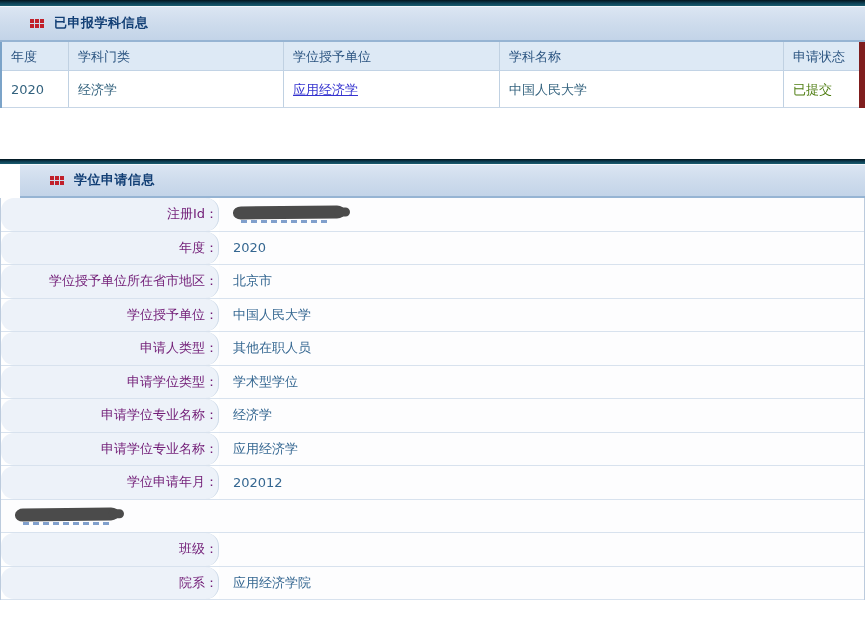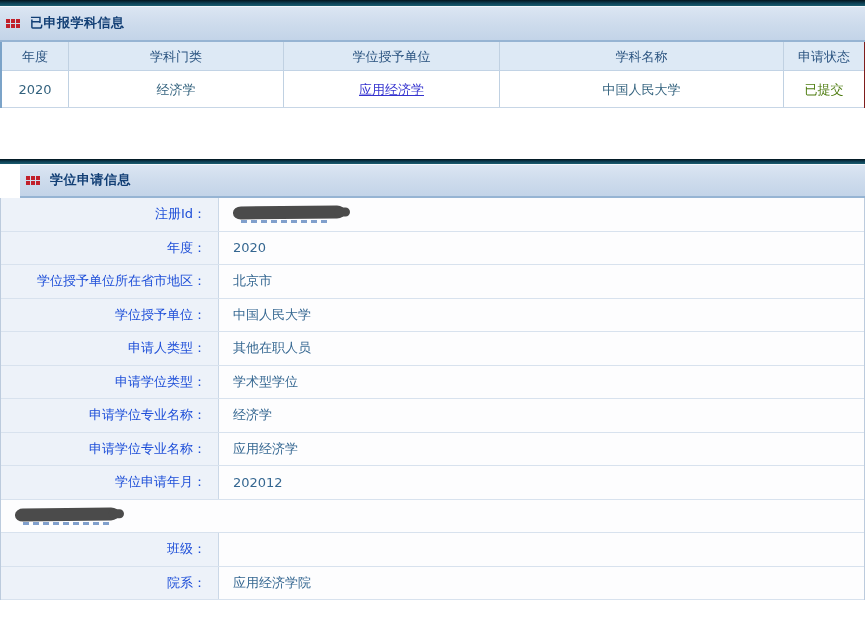--- a/index.html
+++ b/index.html
@@ -17,42 +17,41 @@
     background:linear-gradient(180deg,#03141d 0%,#0d4156 55%,#1a5c6f 100%);
   }
   .topbar.thin { height:5px; }
 
   
   .section-header {
     height:36px;
     background:linear-gradient(180deg,#dce6f3 0%,#cddbec 55%,#c3d4e8 100%);
     border-bottom:2px solid #96b4d3;
     display:flex; align-items:center;
-    padding-left:6px;
+    padding-left:30px;
     box-shadow:inset 0 1px 0 rgba(255,255,255,.65);
   }
   .panel2 .section-header { height:34px;margin-left:20px; }
 
   .grid-icon {
     display:grid;
     grid-template-columns:repeat(3,4px);
     grid-template-rows:repeat(2,4px);
     gap:1px;
     margin-right:10px;
     flex:0 0 auto;
   }
   .grid-icon i { background:#c1202a; display:block; }
 
   .section-title { font-weight:bold; color:#123f75; letter-spacing:.5px; }
 
   
   .subj-table {
     border-left:2px solid #7ba3c8;
-    border-right:1px solid #7f1d1d;
-    text-align:center;
+    border-right:6px solid #7f1d1d;
   }
   .trow { display:grid; grid-template-columns:66px 215px 216px 284px auto; }
   .trow > div {
     padding:0 9px;
     border-left:1px solid #c0d1e2;
     white-space:nowrap; overflow:hidden;
   }
   .trow > div:first-child { border-left:none; }
   .trow.head {
     background:#dde9f5; line-height:29px; height:29px;
@@ -70,24 +69,24 @@
   
   .form-body {
     border-left:1px solid #bccbdd;
     border-right:1px solid #bccbdd;
   }
   .frow { display:flex; height:33.5px; border-bottom:1px solid #d8e2ee; }
   .flabel {
     width:218px; flex:0 0 218px;
     background:#edf2f9;
     border-right:1px solid #cbd8e7;
-    color:#1d4ed8;
+    color:#701a75;
     display:flex; align-items:center; justify-content:flex-end;
-    padding-right:12px;
     white-space:nowrap;
+    border-radius:13px;
   }
   .fvalue {
     flex:1; background:#fdfdfe; color:#356791;
     display:flex; align-items:center;
     padding-left:14px;
     position:relative;
     white-space:nowrap;
   }
 
   

